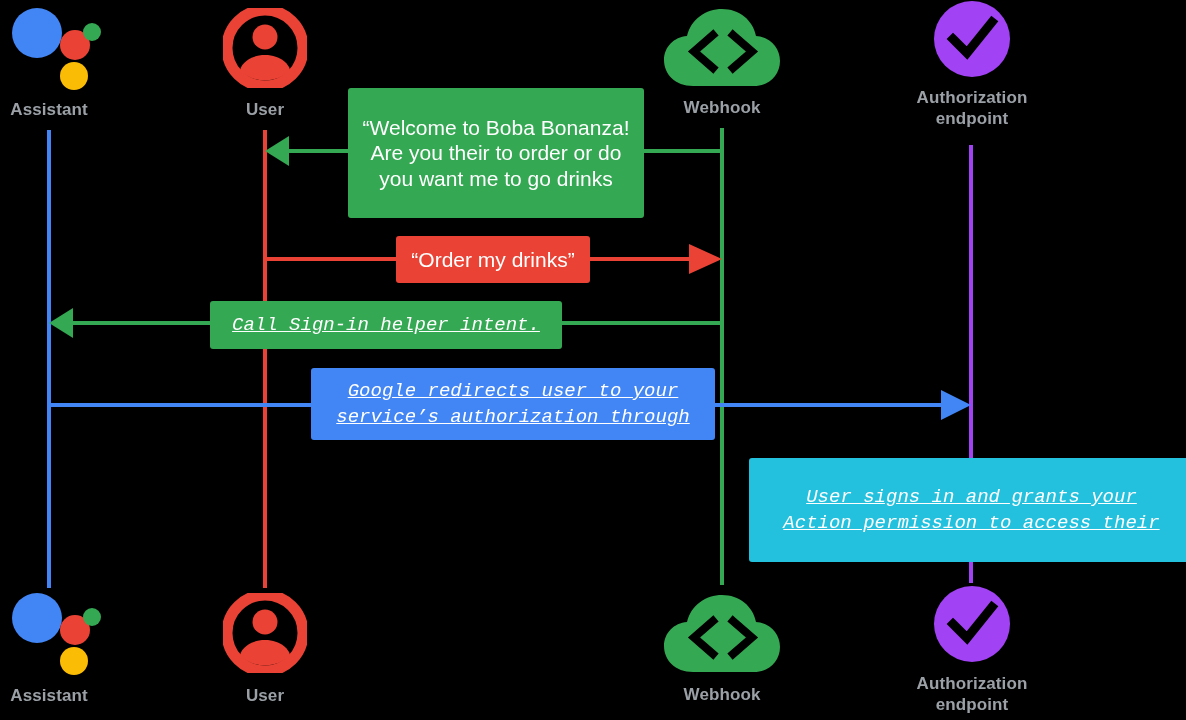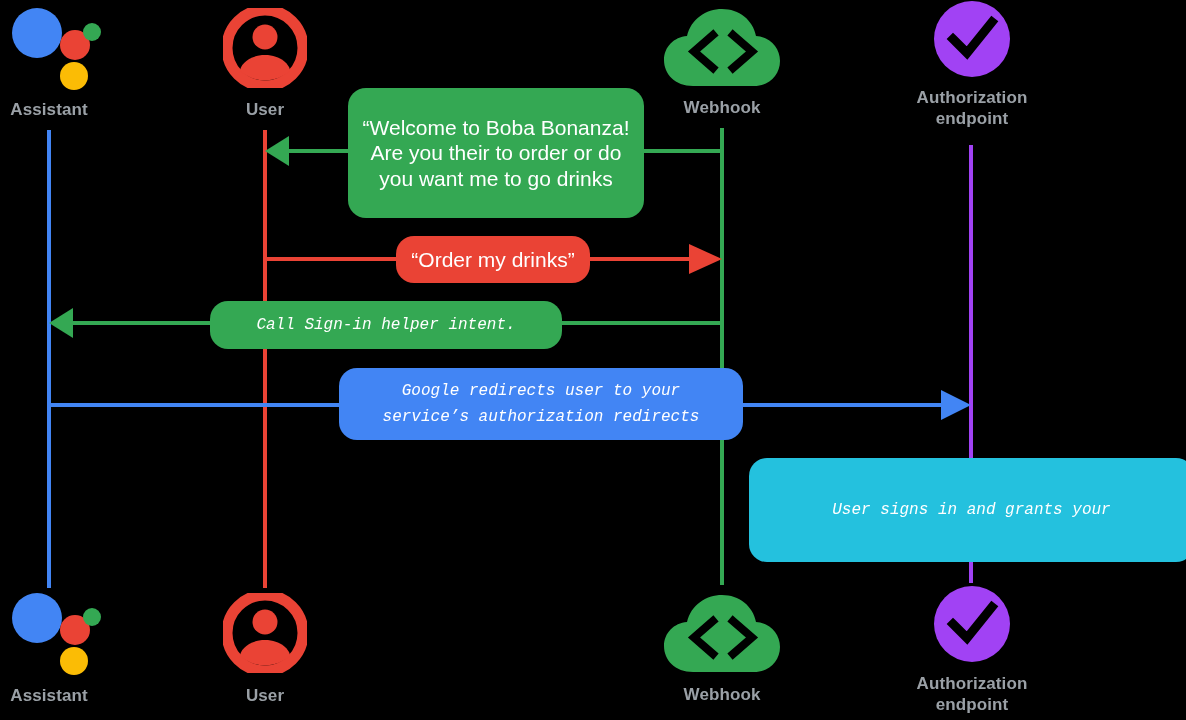--- a/index.html
+++ b/index.html
@@ -10,26 +10,26 @@
   .actor-label{position:absolute;color:#9aa0a6;font-weight:bold;
     font-size:17px;line-height:21px;text-align:center;letter-spacing:.1px;}
 
   .icon-wrap{position:absolute;}
 
   .lifeline{position:absolute;width:4px;border-radius:0;}
 
   .msgline{position:absolute;height:4px;}
   .arrowhead{position:absolute;width:0;height:0;}
 
-  .bubble{position:absolute;border-radius:18px;color:#fff;
+  .bubble{position:absolute;border-radius:3px;color:#fff;
     display:flex;align-items:center;justify-content:center;text-align:center;
     box-sizing:border-box;}
   .bubble.sans{font-size:21px;line-height:25.5px;font-weight:400;}
   .bubble.mono{font-family:"Liberation Mono",monospace;font-style:italic;
-    font-size:16px;line-height:26px;}
+    font-size:19px;line-height:26px;text-decoration:underline;}
 
   .a-dot{position:absolute;border-radius:50%;}
 </style>
 </head>
 <body>
 
 <div id="stage">
 
   <div class="icon-wrap" style="left:2px;top:5px;width:90px;height:85px;">
     <span class="a-dot" style="left:2px;top:3px;width:50px;height:50px;background:#4285F4;"></span>
@@ -97,28 +97,29 @@
               border-bottom:15px solid transparent;border-right:24px solid #34A853;"></div>
   <div class="bubble mono" style="left:202px;top:301px;width:352px;height:48px;background:#34A853;
               padding:0 10px;">
     <span>Call Sign-in helper intent.</span>
   </div>
 
   <div class="msgline" style="left:41px;top:403px;width:893px;background:#4285F4;"></div>
   <div class="arrowhead" style="left:933px;top:390px;border-top:15px solid transparent;
               border-bottom:15px solid transparent;border-left:30px solid #4285F4;"></div>
   <div class="bubble mono" style="left:303px;top:368px;width:404px;height:72px;background:#4285F4;
-              flex-direction:column;padding:0 10px;margin-left:28px;">
+              flex-direction:column;padding:0 10px;">
     <span>Google redirects user to your</span>
-    <span>service’s authorization redirects</span>
+    <span>service’s authorization through</span>
   </div>
 
   <div class="bubble mono" style="left:741px;top:458px;width:445px;height:104px;background:#24C1DE;
               flex-direction:column;padding:0 12px;">
     <span>User signs in and grants your</span>
+    <span>Action permission to access their</span>
   </div>
 
   <div class="icon-wrap" style="left:2px;top:590px;width:90px;height:85px;">
     <span class="a-dot" style="left:2px;top:3px;width:50px;height:50px;background:#4285F4;"></span>
     <span class="a-dot" style="left:50px;top:25px;width:30px;height:30px;background:#EA4335;"></span>
     <span class="a-dot" style="left:73px;top:18px;width:18px;height:18px;background:#34A853;"></span>
     <span class="a-dot" style="left:50px;top:57px;width:28px;height:28px;background:#FBBC05;"></span>
   </div>
   <div class="actor-label" style="left:-19px;top:685px;width:120px;">Assistant</div>
 

